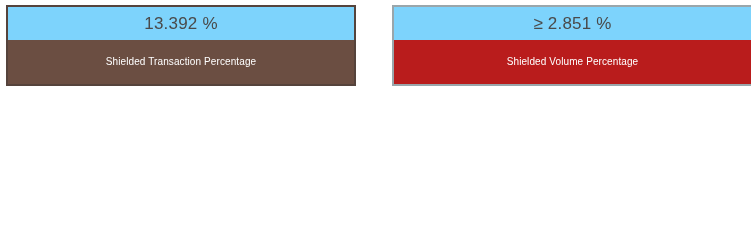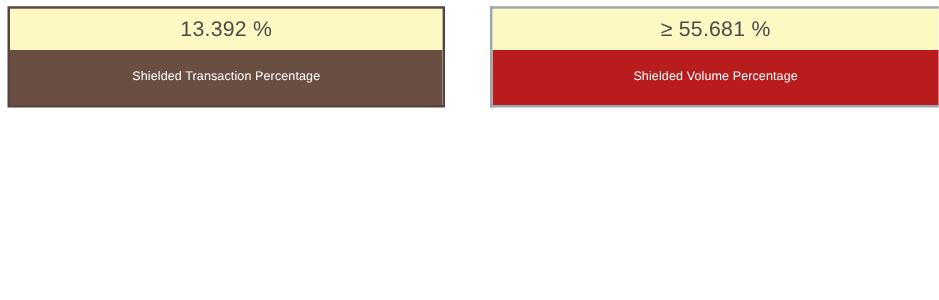--- a/index.html
+++ b/index.html
@@ -46,21 +46,21 @@
     border: 2px solid #9aa6ab;
     border-right: none;
     background: #fdfdfd;
   }
 
   .stat-value {
     flex: 0 0 33px;
     display: flex;
     align-items: center;
     justify-content: center;
-    background: #fef9c3;
+    background: #7dd3fc;
     color: #4a4a4a;
     font-size: 17px;
     font-weight: 400;
     letter-spacing: 0.2px;
     line-height: 1;
     white-space: nowrap;
   }
 
   .stat-label {
     flex: 1 1 auto;
@@ -87,17 +87,17 @@
 <body>
 
 <div class="stat-row">
 
   <div class="stat-card card-transaction">
     <div class="stat-value">13.392 %</div>
     <div class="stat-label">Shielded Transaction Percentage</div>
   </div>
 
   <div class="stat-card card-volume">
-    <div class="stat-value">≥ 55.681 %</div>
+    <div class="stat-value">≥ 2.851 %</div>
     <div class="stat-label">Shielded Volume Percentage</div>
   </div>
 
 </div>
 
 </body></html>

